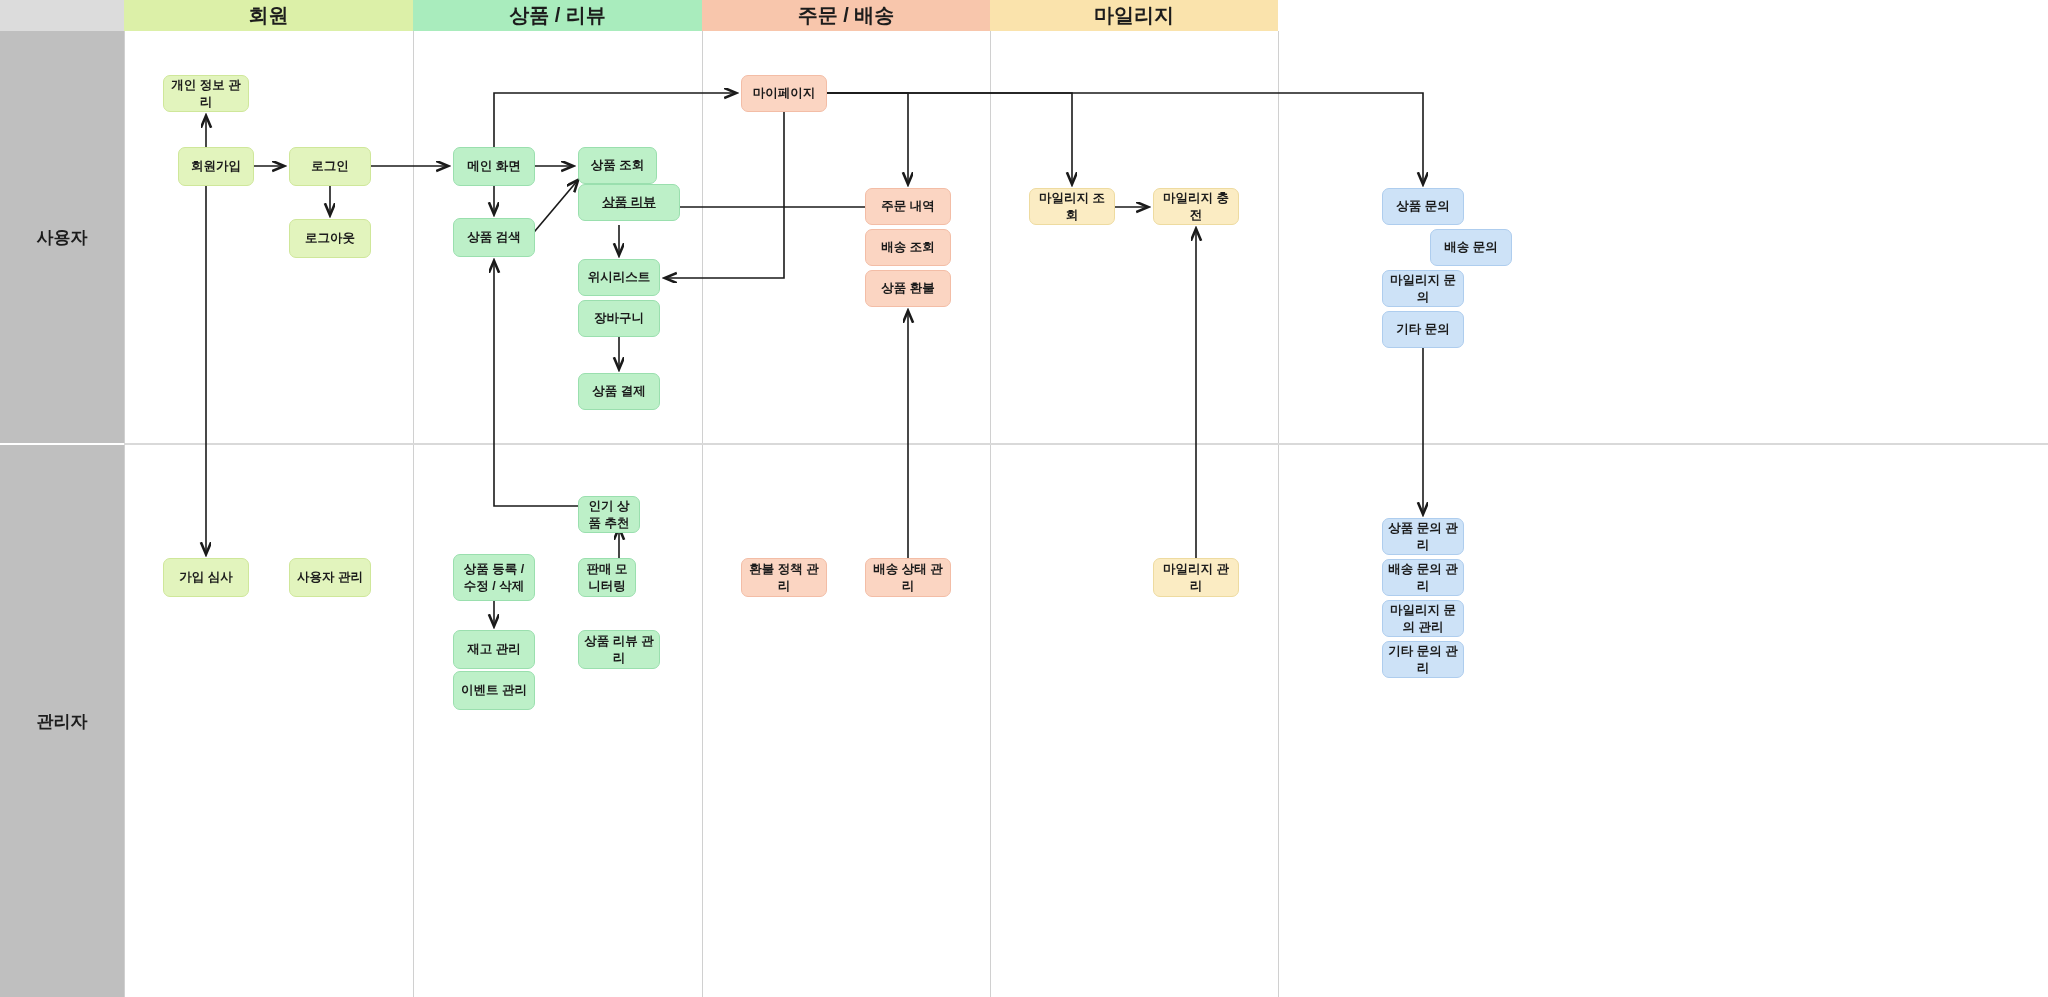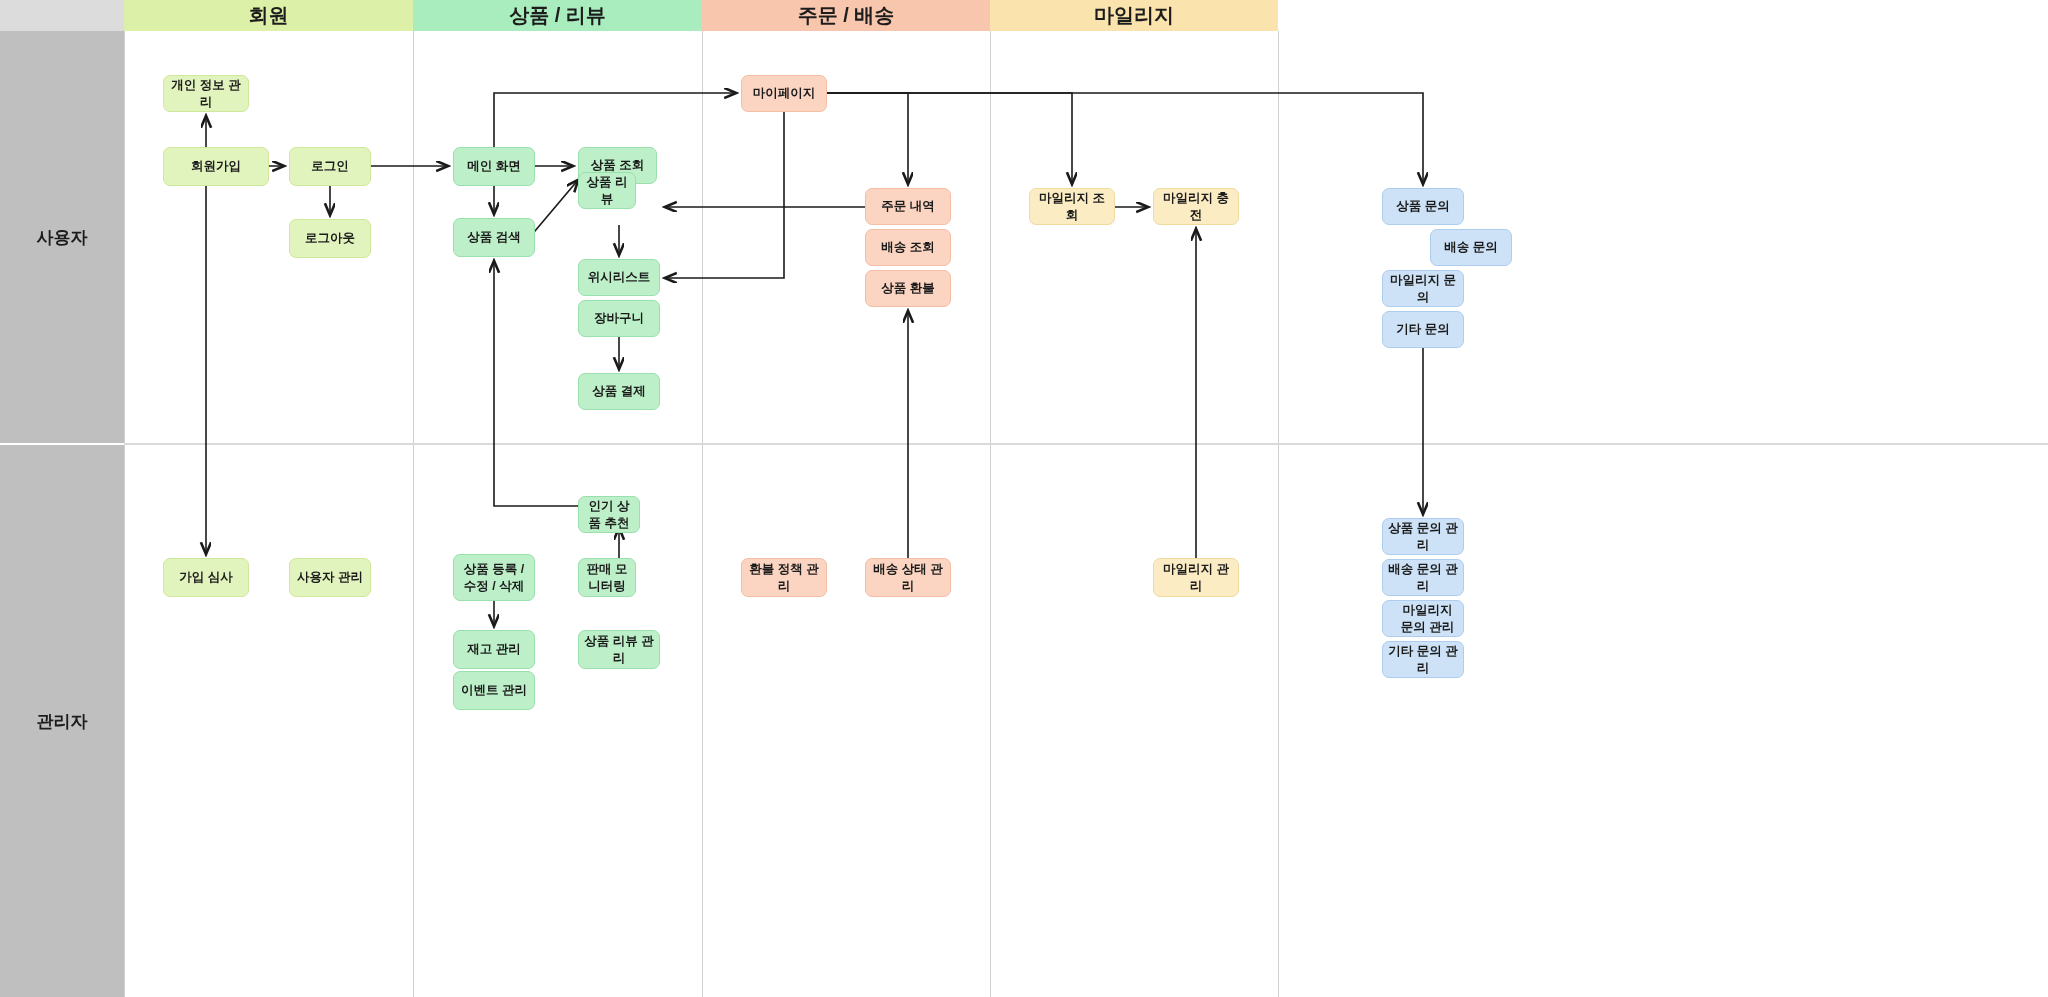--- a/index.html
+++ b/index.html
@@ -118,40 +118,40 @@
     <line x1="908" y1="558" x2="908" y2="311" marker-end="url(#ah)"></line>
 
     <line x1="1196" y1="558" x2="1196" y2="229" marker-end="url(#ah)"></line>
 
     <line x1="1423" y1="348" x2="1423" y2="514" marker-end="url(#ah)"></line>
   </svg>
 
   <div class="node n-green" style="left:163px;top:75px;width:86px;height:37px;">
     <span>개인 정보 관리</span>
     </div>
-  <div class="node n-green" style="left:163px;top:147px;width:106px;height:39px;">
+  <div class="node n-green" style="left:178px;top:147px;width:76px;height:39px;">
     <span>회원가입</span>
     </div>
   <div class="node n-green" style="left:289px;top:147px;width:82px;height:39px;">
     <span>로그인</span>
     </div>
   <div class="node n-green" style="left:289px;top:219px;width:82px;height:39px;">
     <span>로그아웃</span>
     </div>
 
   <div class="node n-mint" style="left:453px;top:147px;width:82px;height:39px;">
     <span>메인 화면</span>
     </div>
   <div class="node n-mint" style="left:453px;top:218px;width:82px;height:39px;">
     <span>상품 검색</span>
     </div>
   <div class="node n-mint" style="left:578px;top:147px;width:79px;height:37px;">
     <span>상품 조회</span>
     </div>
-  <div class="node n-mint" style="left:578px;top:172px;width:58px;height:37px;">
+  <div class="node n-mint" style="left:578px;top:184px;width:102px;height:37px;text-decoration:underline;">
     <span>상품 리뷰</span>
     </div>
   <div class="node n-mint" style="left:578px;top:259px;width:82px;height:37px;">
     <span>위시리스트</span>
     </div>
   <div class="node n-mint" style="left:578px;top:300px;width:82px;height:37px;">
     <span>장바구니</span>
     </div>
   <div class="node n-mint" style="left:578px;top:373px;width:82px;height:37px;">
     <span>상품 결제</span>
@@ -227,20 +227,20 @@
   <div class="node n-cream" style="left:1153px;top:558px;width:86px;height:39px;">
     <span>마일리지 관리</span>
     </div>
 
   <div class="node n-blue" style="left:1382px;top:518px;width:82px;height:37px;">
     <span>상품 문의 관리</span>
     </div>
   <div class="node n-blue" style="left:1382px;top:559px;width:82px;height:37px;">
     <span>배송 문의 관리</span>
     </div>
-  <div class="node n-blue" style="left:1382px;top:600px;width:82px;height:37px;padding-left:13px;">
+  <div class="node n-blue" style="left:1382px;top:600px;width:82px;height:37px;">
     <span>마일리지 문의 관리</span>
     </div>
   <div class="node n-blue" style="left:1382px;top:641px;width:82px;height:37px;">
     <span>기타 문의 관리</span>
     </div>
 
 </div>
 
 </body></html>

